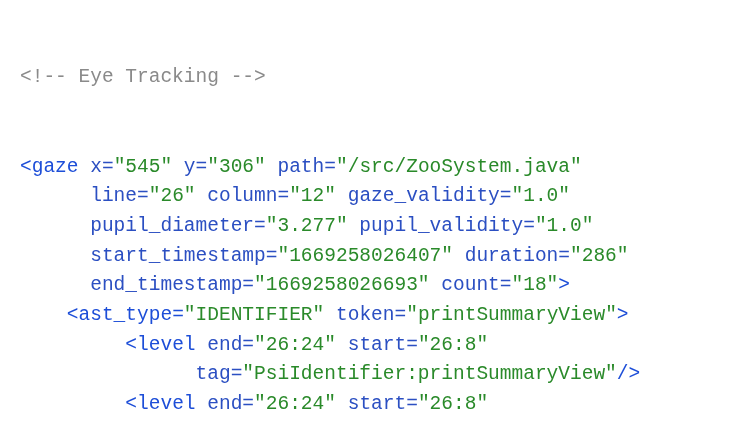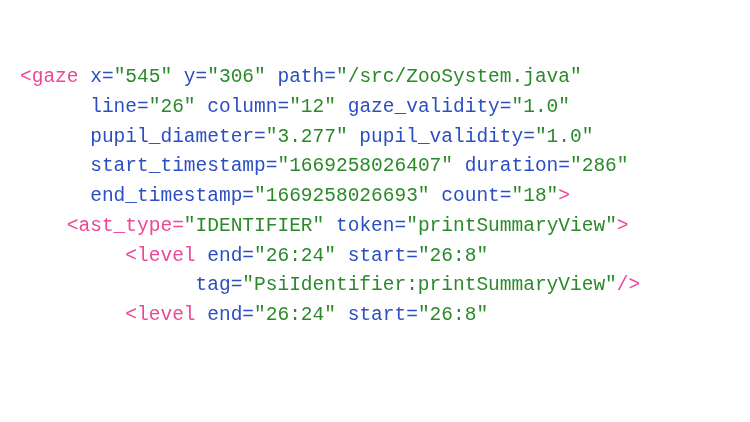--- a/index.html
+++ b/index.html
@@ -5,22 +5,23 @@
   html, body { margin:0; padding:0; background:#ffffff; }
   body { width:750px; height:422px; overflow:hidden; position:relative; }
   .code {
     position:absolute; left:20px; top:4px;
     font-family:"Liberation Mono", monospace;
     font-size:19.5px; line-height:29.7px;
     white-space:pre; color:#2b4fc2;
   }
   .line { display:block; height:29.7px; }
   .cm { color:#8a8a8a; }
-  .tg { color:#ec4899; }
+  .tg { color:#1d4ed8; }
   .at { color:#2b4fc2; }
   .vl { color:#2a8a2a; }
 </style>
 </head>
 <body>
 
 <div class="code">
+  <span class="line cm">&lt;!-- Eye Tracking --&gt;</span>
   <div id="code-lines"><span class="line"><span class="tg">&lt;gaze </span><span class="at">x=</span><span class="vl">"545"</span><span class="at"> y=</span><span class="vl">"306"</span><span class="at"> path=</span><span class="vl">"/src/ZooSystem.java"</span></span><span class="line">      <span class="at">line=</span><span class="vl">"26"</span><span class="at"> column=</span><span class="vl">"12"</span><span class="at"> gaze_validity=</span><span class="vl">"1.0"</span></span><span class="line">      <span class="at">pupil_diameter=</span><span class="vl">"3.277"</span><span class="at"> pupil_validity=</span><span class="vl">"1.0"</span></span><span class="line">      <span class="at">start_timestamp=</span><span class="vl">"1669258026407"</span><span class="at"> duration=</span><span class="vl">"286"</span></span><span class="line">      <span class="at">end_timestamp=</span><span class="vl">"1669258026693"</span><span class="at"> count=</span><span class="vl">"18"</span><span class="tg">&gt;</span></span><span class="line">    <span class="tg">&lt;ast_type=</span><span class="vl">"IDENTIFIER"</span><span class="at"> token=</span><span class="vl">"printSummaryView"</span><span class="tg">&gt;</span></span><span class="line">         <span class="tg">&lt;level </span><span class="at">end=</span><span class="vl">"26:24"</span><span class="at"> start=</span><span class="vl">"26:8"</span></span><span class="line">               <span class="at">tag=</span><span class="vl">"PsiIdentifier:printSummaryView"</span><span class="tg">/&gt;</span></span><span class="line">         <span class="tg">&lt;level </span><span class="at">end=</span><span class="vl">"26:24"</span><span class="at"> start=</span><span class="vl">"26:8"</span></span><span class="line">               </span></div>
 </div>
 
 </body></html>

